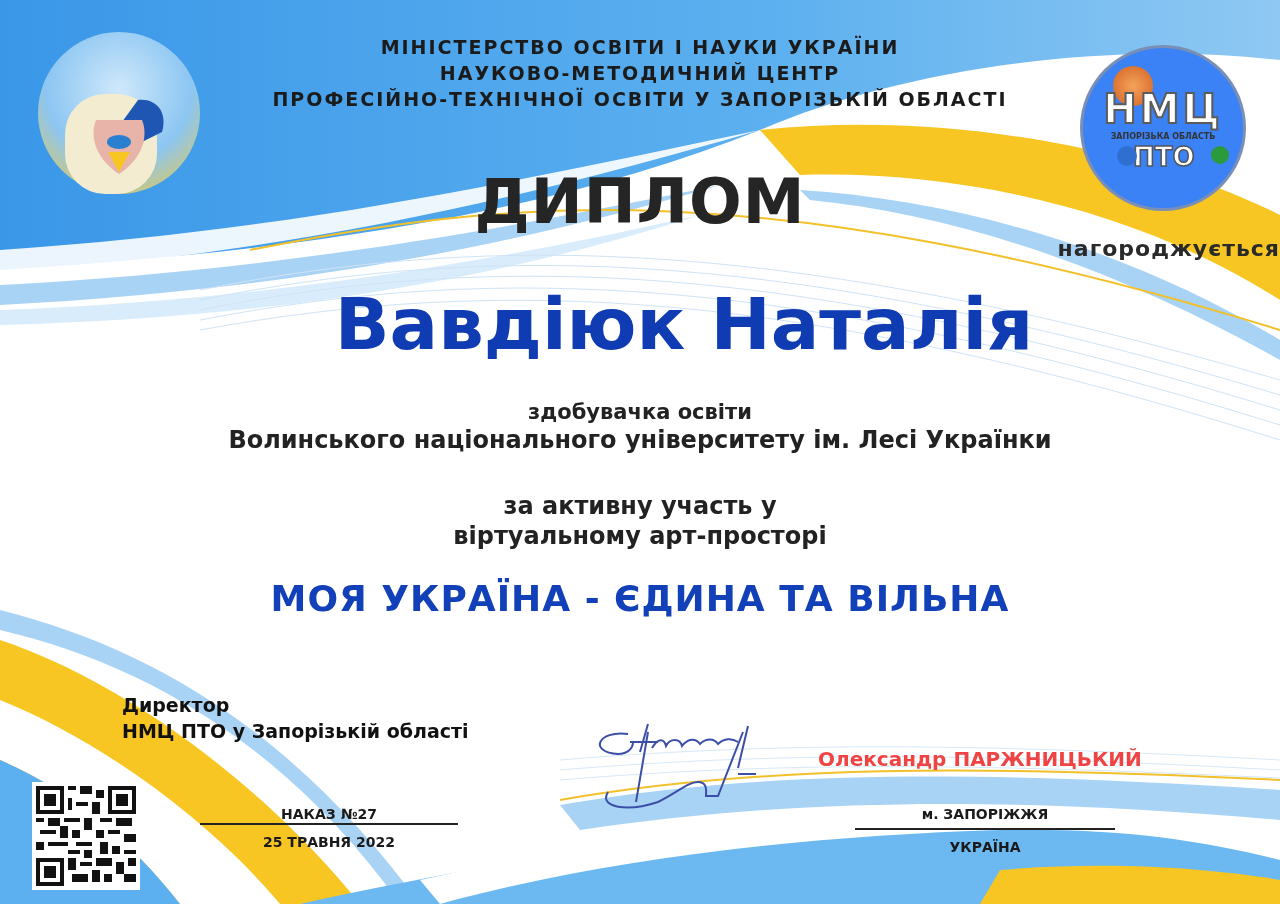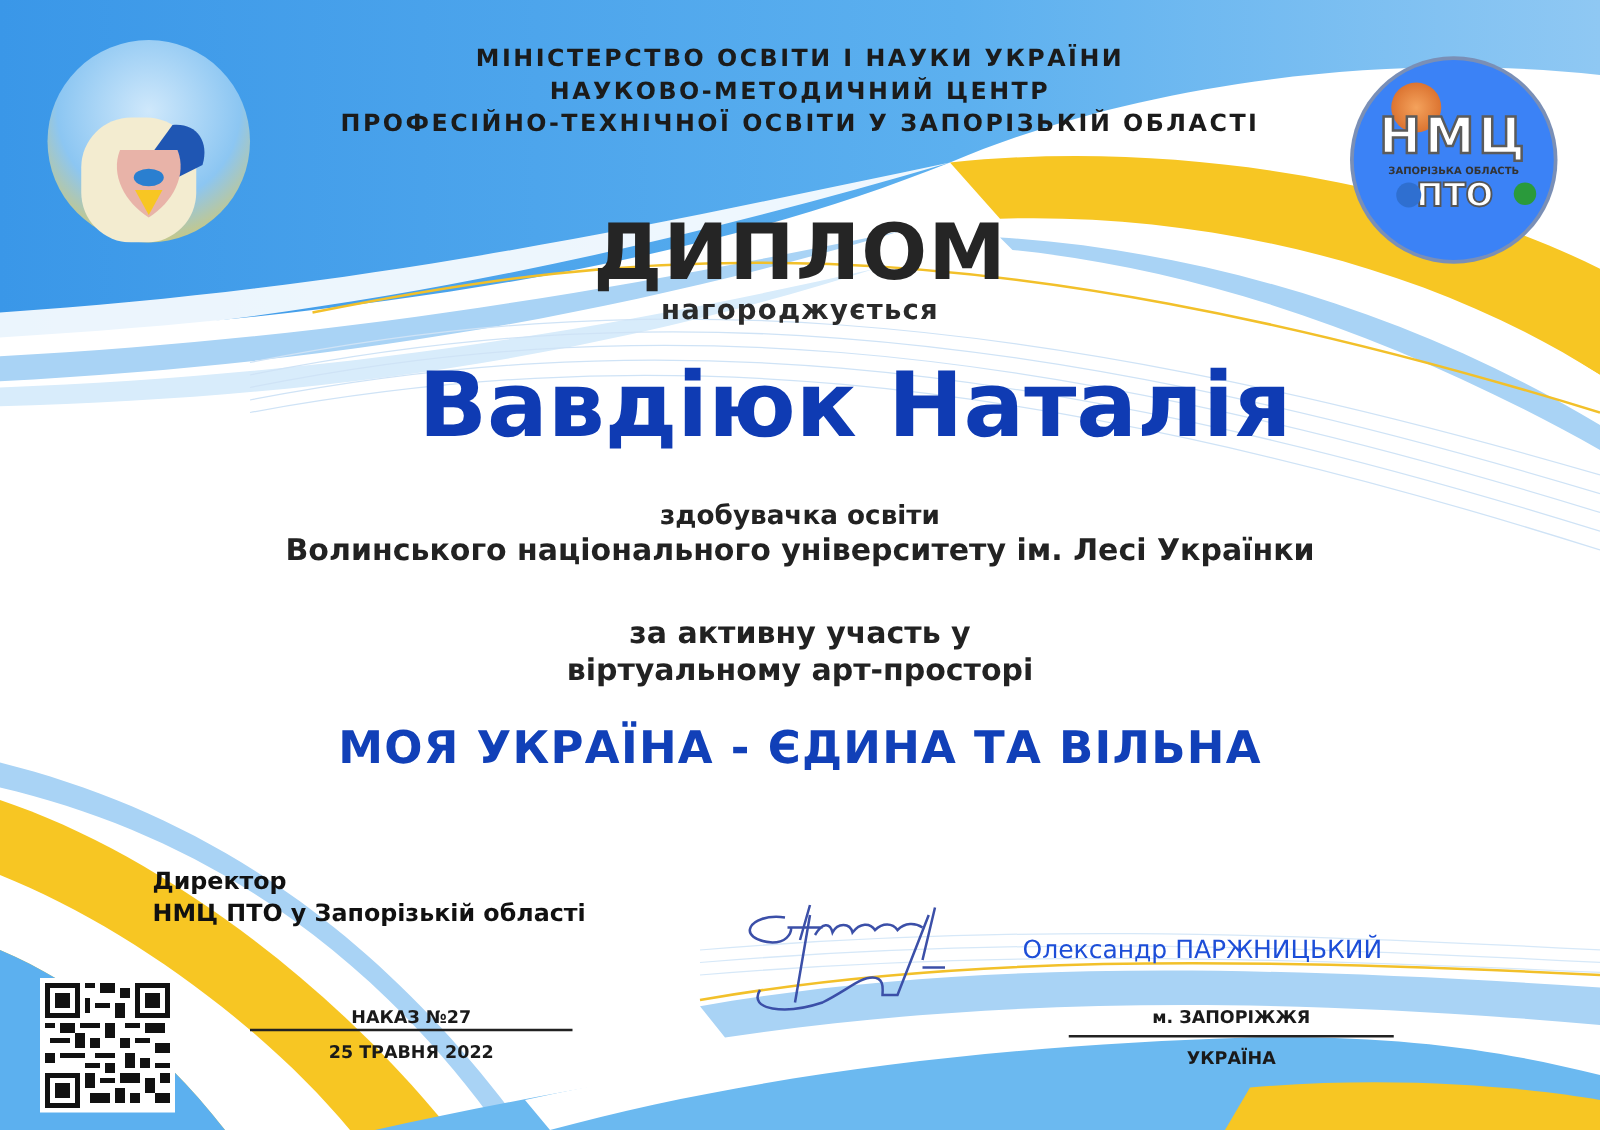--- a/index.html
+++ b/index.html
@@ -2,27 +2,27 @@
 <html><head>
 <meta charset="utf-8">
 <style>
   html, body { margin:0; padding:0; }
   body { width:1280px; height:904px; overflow:hidden; position:relative; background:#ffffff; font-family:"DejaVu Sans", sans-serif; }
   .bg { position:absolute; left:0; top:0; width:1280px; height:904px; }
   .abs { position:absolute; }
   .center { text-align:center; left:0; width:1280px; }
   .hdr { font-weight:bold; color:#1b1b1b; font-size:19px; letter-spacing:2px; line-height:26px; }
   .title { font-weight:bold; color:#252525; font-size:62px; letter-spacing:1px; }
-  .sub { font-weight:bold; color:#2a2a2a; font-size:22px; letter-spacing:1px; }
+  .sub { font-weight:bold; color:#2a2a2a; font-size:22px; letter-spacing:1px;text-align:right; }
   .name { font-weight:bold; color:#0f3bb3; font-size:72px;margin-left:44px; }
   .body { font-weight:bold; color:#222; font-size:21px; line-height:28px; }
   .body2 { font-weight:bold; color:#222; font-size:24px; line-height:32px; }
   .event { font-weight:bold; color:#1140b8; font-size:36px; letter-spacing:1px; }
   .sig-left { left:122px; top:692px; font-weight:bold; color:#111; font-size:19px; line-height:26px; }
-  .signer { left:818px; top:747px; font-weight:normal; color:#1d4ed8; font-size:20px; }
+  .signer { left:818px; top:747px; font-weight:bold; color:#ef4444; font-size:20px; }
   .small { font-weight:bold; color:#1a1a1a; font-size:14px; text-align:center; }
   .rule { position:absolute; height:2px; background:#222; }
   .logo { position:absolute; border-radius:50%; }
 </style>
 </head>
 <body>
 
 <svg class="bg" viewBox="0 0 1280 904" preserveAspectRatio="none">
   <defs>
     <linearGradient id="sky" x1="0" y1="0" x2="1" y2="0">

